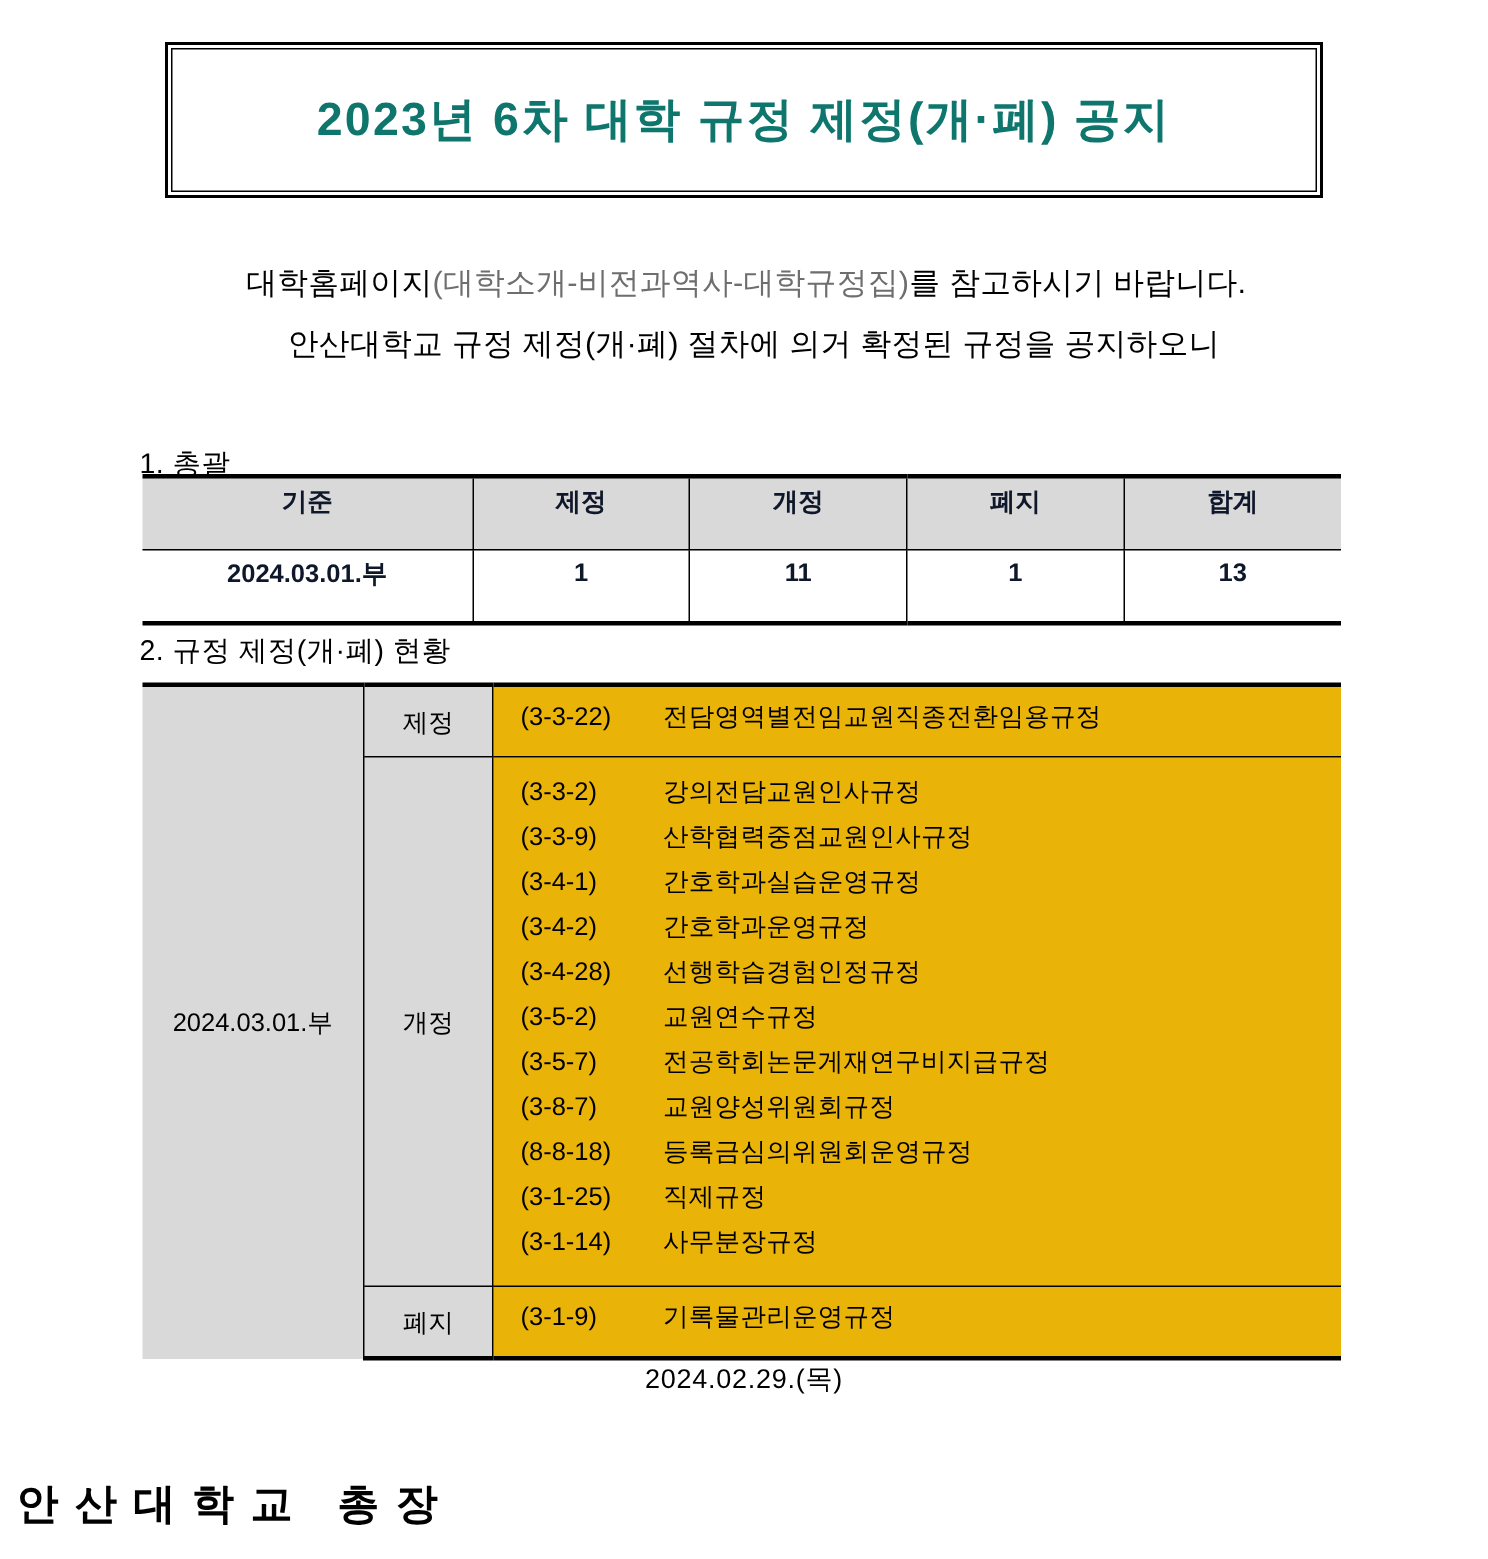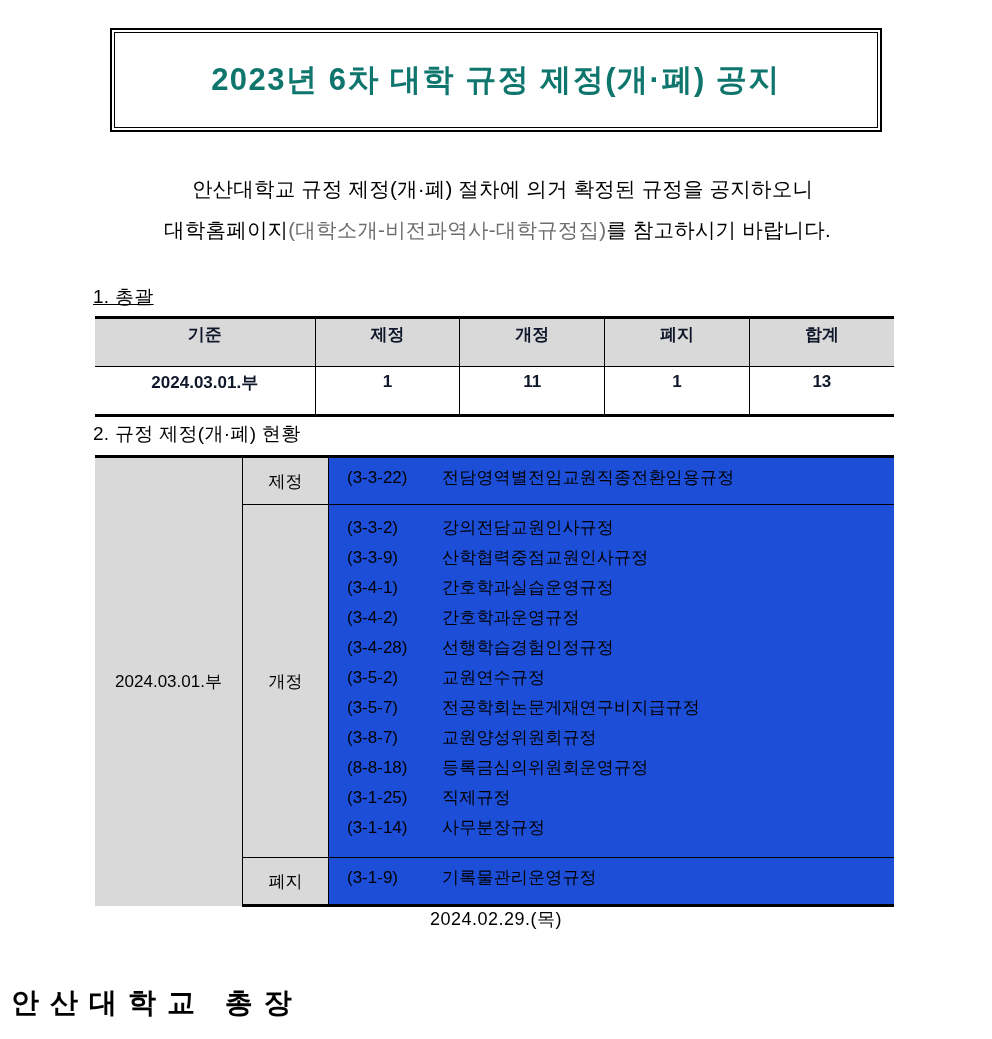--- a/index.html
+++ b/index.html
@@ -76,21 +76,21 @@
   }
 
   
   .section-heading {
     position: absolute;
     font-size: 19px;
     letter-spacing: 0.3px;
     color: #000;
     white-space: nowrap;
   }
-  #heading-1 { left: 93px; top: 284px; text-decoration: underline; }
+  #heading-1 { left: 93px; top: 296px; }
   #heading-2 { left: 93px; top: 421px; }
 
   
   .table1 {
     position: absolute;
     left: 95px;
     top: 316px;
     width: 799px;
     border-collapse: collapse;
     table-layout: fixed;
@@ -156,21 +156,21 @@
   }
   .cell-kind {
     width: 83px;
     background: #d9d9d9;
     text-align: center;
     border-right: 1px solid #000;
     font-size: 17px;
   }
   .cell-list {
     padding: 11px 0 0 18px;
-    background: #1d4ed8;
+    background: #eab308;
   }
   .reg-row {
     display: flex;
     align-items: baseline;
     height: 30px;
     white-space: nowrap;
   }
   .reg-code {
     width: 95px;
     flex: 0 0 95px;
@@ -214,24 +214,24 @@
 
 <div class="page">
 
   <div class="title-box">
     <div class="title-box-inner">
       <div class="title-text">2023년 6차 대학 규정 제정(개·폐) 공지</div>
     </div>
   </div>
 
   <div class="intro">
-    <div class="intro-line l1">안산대학교 규정 제정(개·폐) 절차에 의거 확정된 규정을 공지하오니</div>
     <div class="intro-line l2">
       <span>대학홈페이지</span><span class="muted">(대학소개-비전과역사-대학규정집)</span><span>를 참고하시기 바랍니다.</span>
     </div>
+    <div class="intro-line l1">안산대학교 규정 제정(개·폐) 절차에 의거 확정된 규정을 공지하오니</div>
   </div>
 
   <div class="section-heading" id="heading-1">1. 총괄</div>
 
   <table class="table1">
     <colgroup>
       <col class="col-basis">
       <col class="col-num">
       <col class="col-num">
       <col class="col-num">

